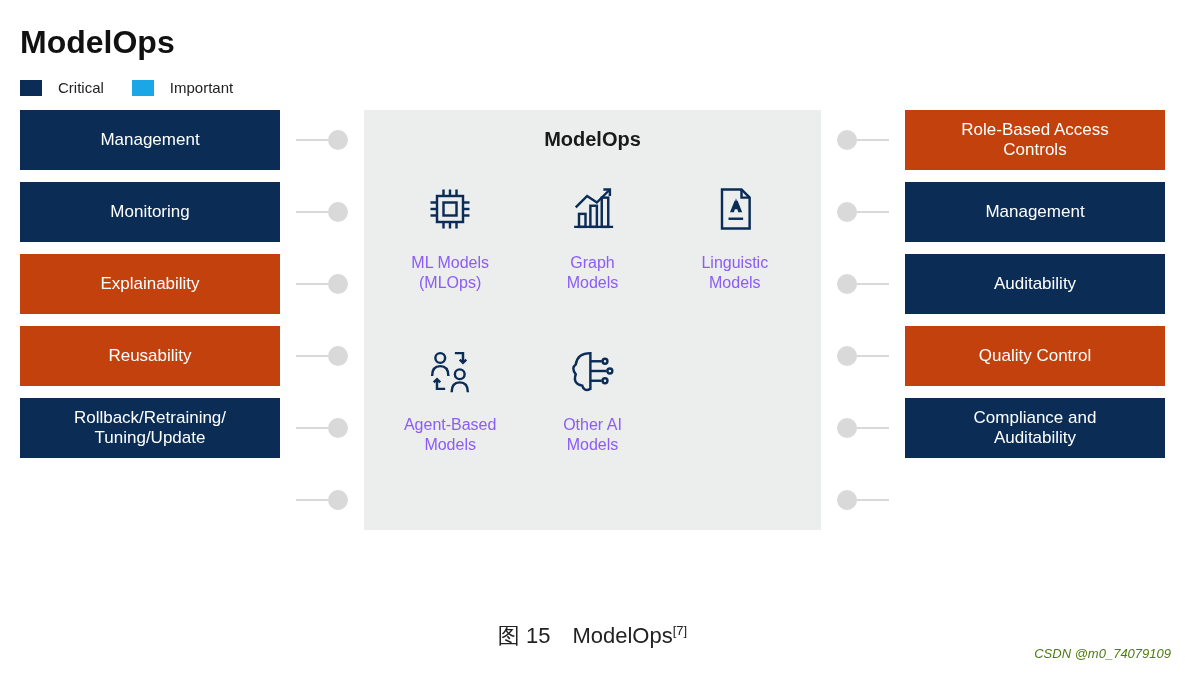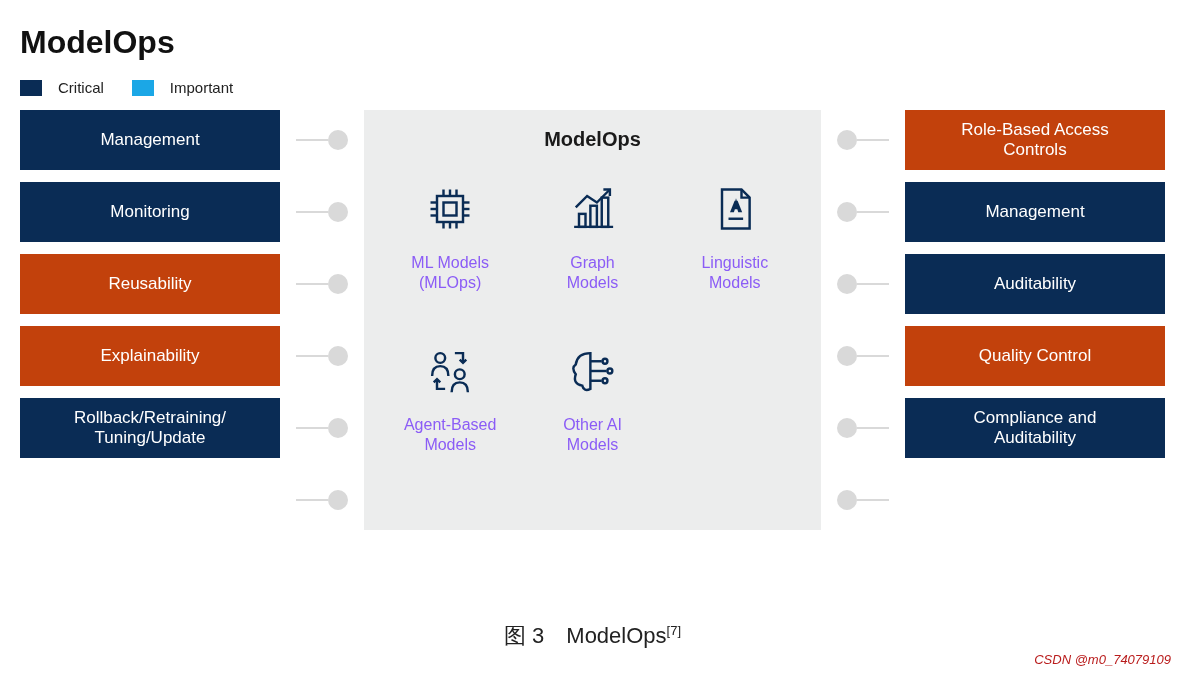--- a/index.html
+++ b/index.html
@@ -118,23 +118,23 @@
     bottom: 22px;
     left: 0; right: 0;
     text-align: center;
     font-size: 22px;
     color: #222;
   }
   .caption sup { font-size: 13px; }
   .watermark {
     position: absolute;
     right: 14px;
-    bottom: 6px;
+    bottom: 12px;
     font-size: 13px;
-    color: #b91c1c;
+    color: #4d7c0f;
     font-style: italic;
   }
 </style>
 </head>
 <body>
 
 <div class="title">ModelOps</div>
 
 <div class="legend">
   <div class="legend-item">
@@ -145,22 +145,22 @@
     <span class="swatch sw-important"></span>
     <span>Important</span>
   </div>
 </div>
 
 <div class="layout">
 
   <div class="col">
     <div class="pill critical">Management</div>
     <div class="pill critical">Monitoring</div>
+    <div class="pill important">Explainability</div>
     <div class="pill important">Reusability</div>
-    <div class="pill important">Explainability</div>
     <div class="pill critical">Rollback/Retraining/<br>Tuning/Update</div>
   </div>
 
   <div class="connectors">
     <div class="conn">
         <div class="line"></div>
         <div class="dot"></div>
       </div>
     <div class="conn">
         <div class="line"></div>
@@ -302,16 +302,16 @@
     <div class="pill important">Role-Based Access<br>Controls</div>
     <div class="pill critical">Management</div>
     <div class="pill critical">Auditability</div>
     <div class="pill important">Quality Control</div>
     <div class="pill critical">Compliance and<br>Auditability</div>
   </div>
 
 </div>
 
 <div class="caption">
-  <span>图 3　ModelOps</span><sup>[7]</sup>
+  <span>图 15　ModelOps</span><sup>[7]</sup>
 </div>
 
 <div class="watermark">CSDN @m0_74079109</div>
 
 </body></html>

